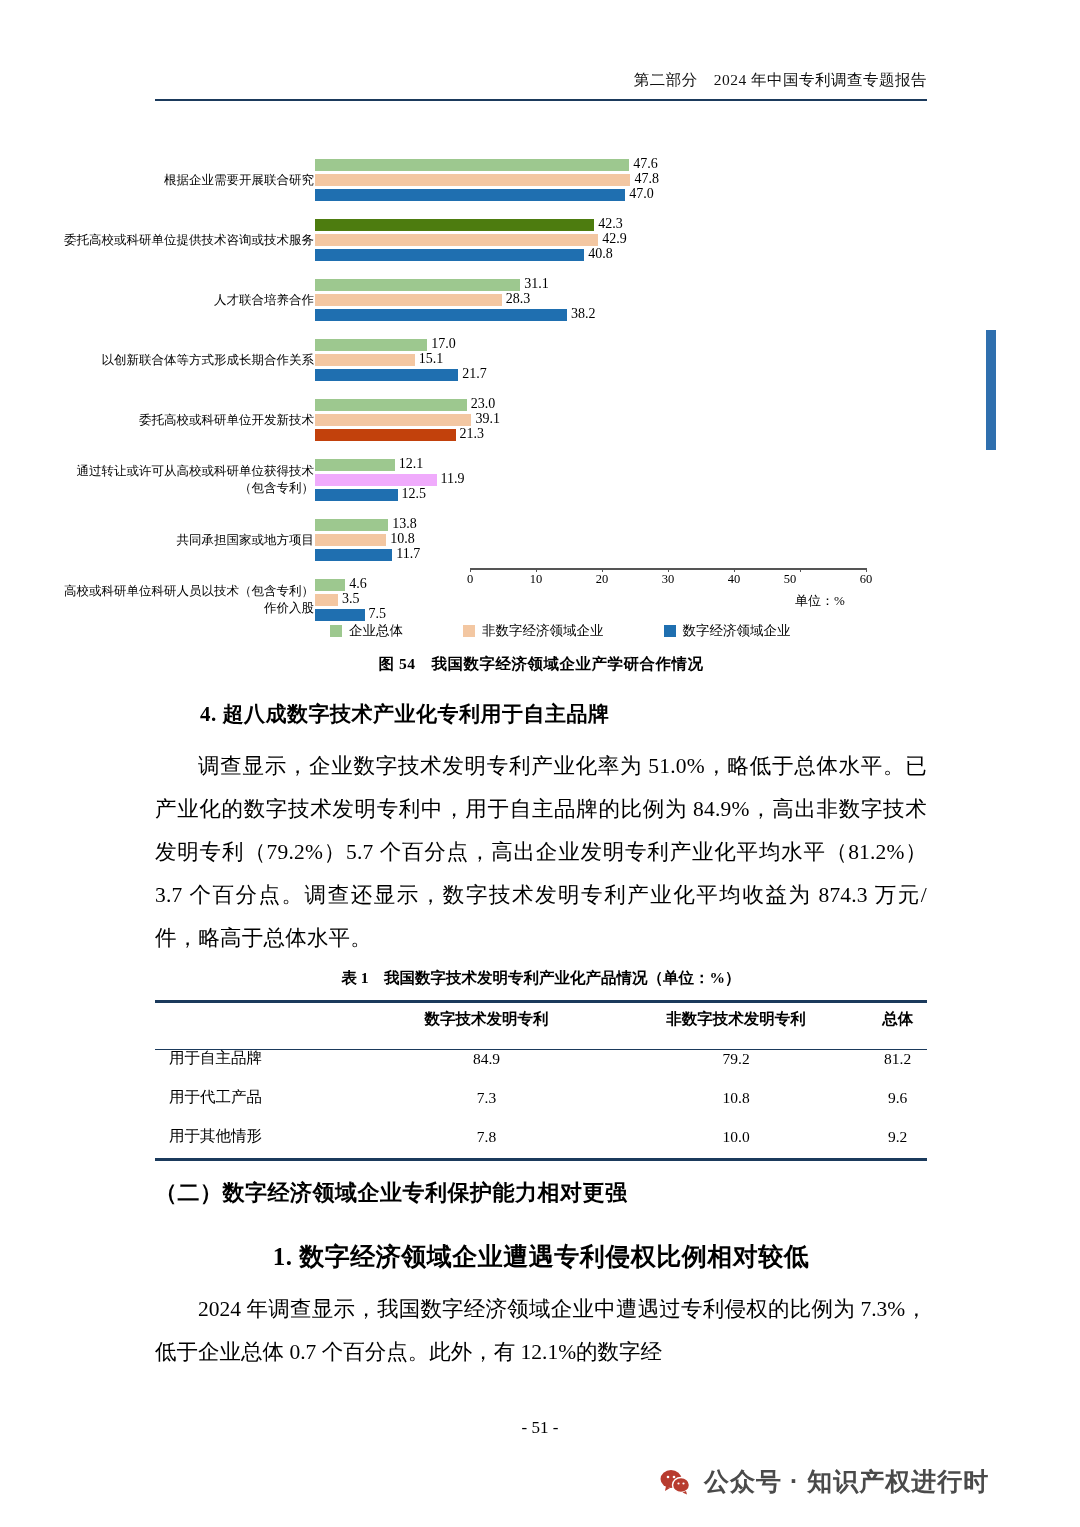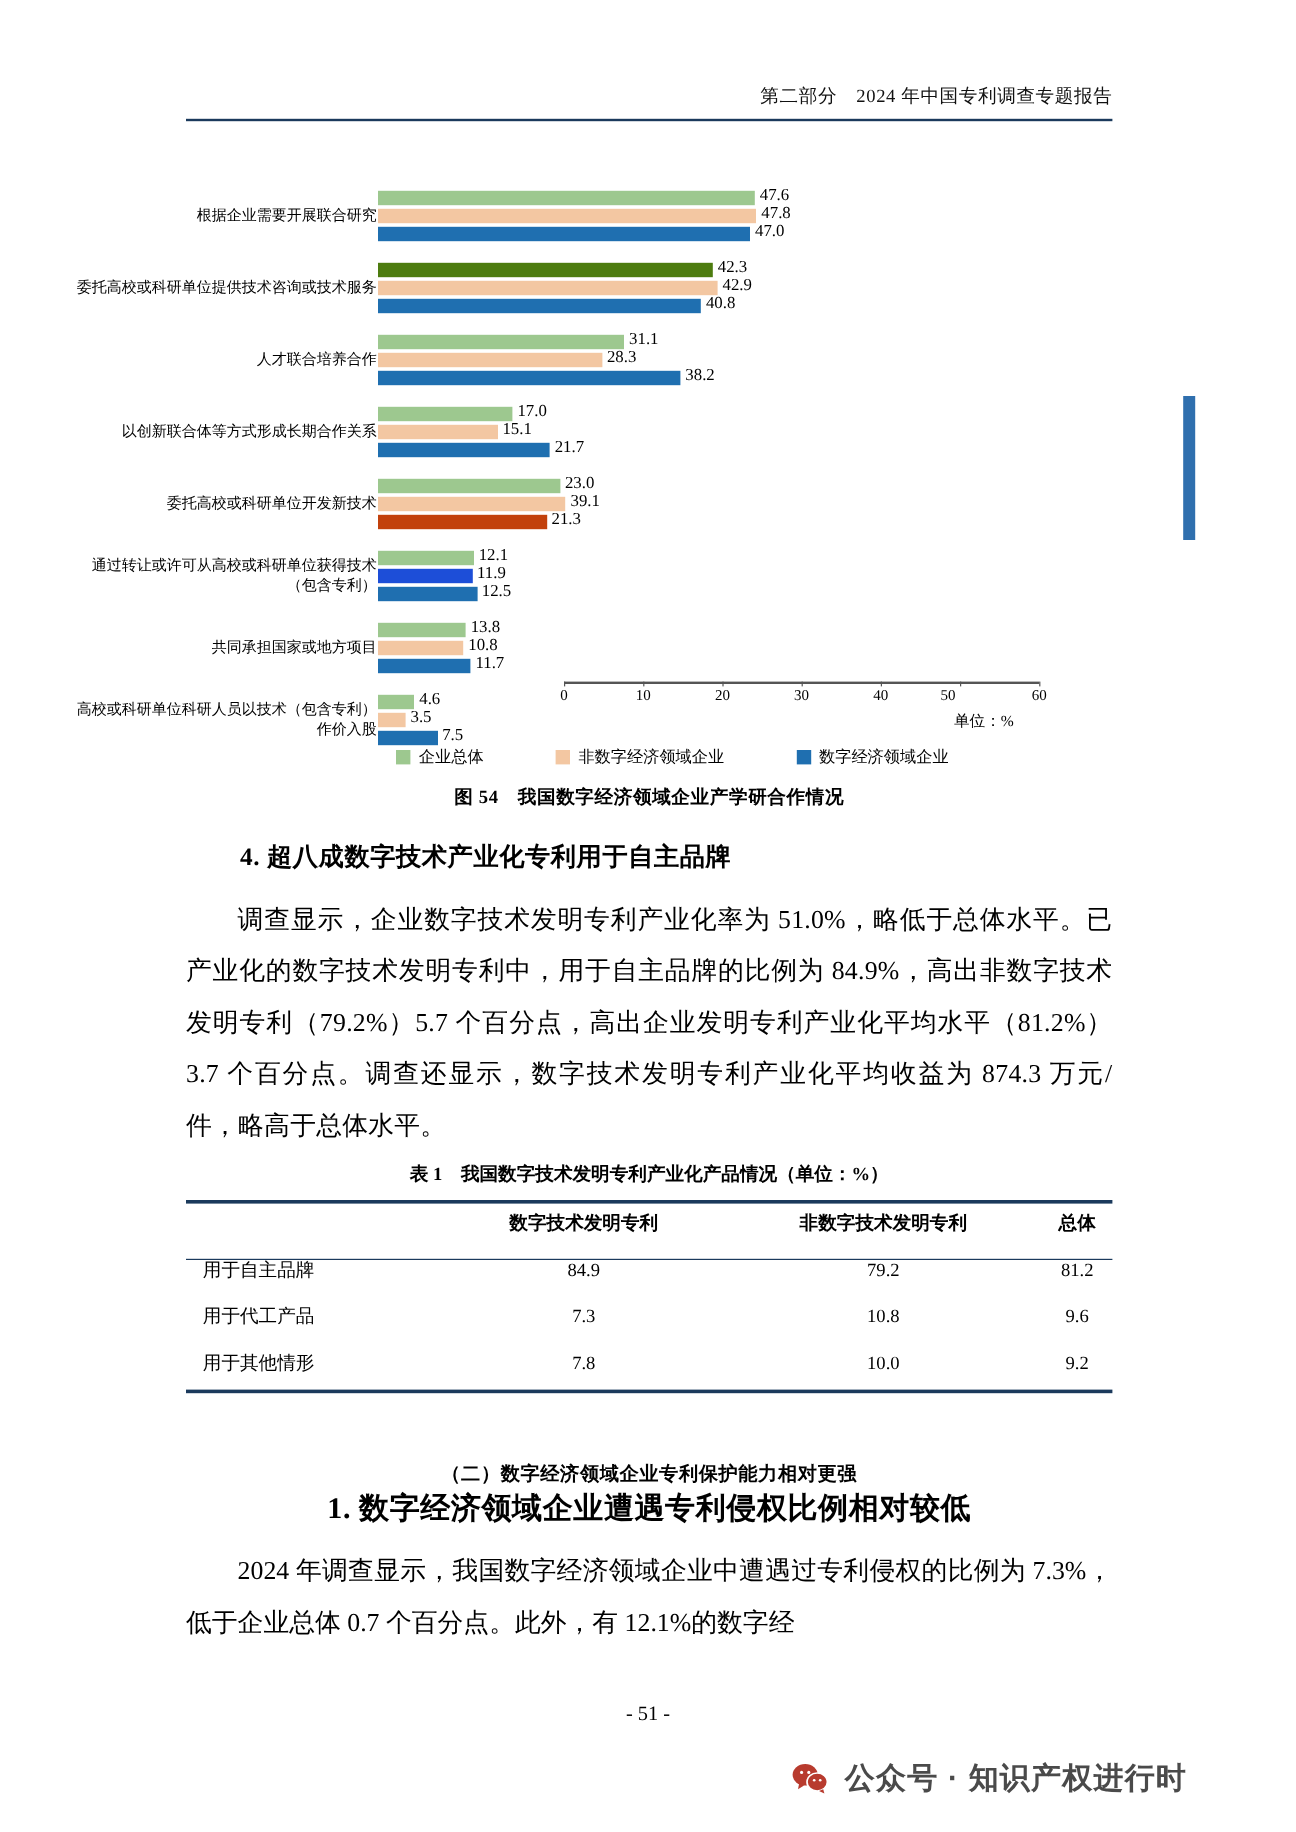--- a/index.html
+++ b/index.html
@@ -209,23 +209,21 @@
   .trule-mid {
     position: absolute; left: 155px; top: 1049px; width: 772px; height: 1.2px; background: #1b3a5c;
   }
   .trule-bot {
     position: absolute; left: 155px; top: 1158px; width: 772px; height: 2.5px; background: #1b3a5c;
   }
   .h2sec {
     left: 155px;
     top: 1178px;
     width: 772px;
-    text-align: center;
-    font-size: 16px;
-    margin-top: 40px;
+    font-size: 22px;
   }
   .h3sec {
     left: 155px;
     top: 1240px;
     width: 772px;
     text-align: center;
     font-size: 25px;
   }
   .para2 {
     position: absolute;
@@ -353,21 +351,21 @@
             </div>
           </div>
         </div>
         <div class="row">
           <div class="row-label">通过转让或许可从高校或科研单位获得技术
 （包含专利）</div>
           <div class="bars">
             <div class="bar b1" style="width: 79.86px; background: rgb(157, 200, 143);">
               <span class="bar-val">12.1</span>
             </div>
-            <div class="bar b2" style="width: 78.54px; background: #1d4ed8;">
+            <div class="bar b2" style="width: 78.54px; background: #f0abfc; padding-left: 43px;">
               <span class="bar-val">11.9</span>
             </div>
             <div class="bar b3" style="width: 82.5px; background: rgb(31, 111, 176);">
               <span class="bar-val">12.5</span>
             </div>
           </div>
         </div>
         <div class="row">
           <div class="row-label">共同承担国家或地方项目</div>
           <div class="bars">

